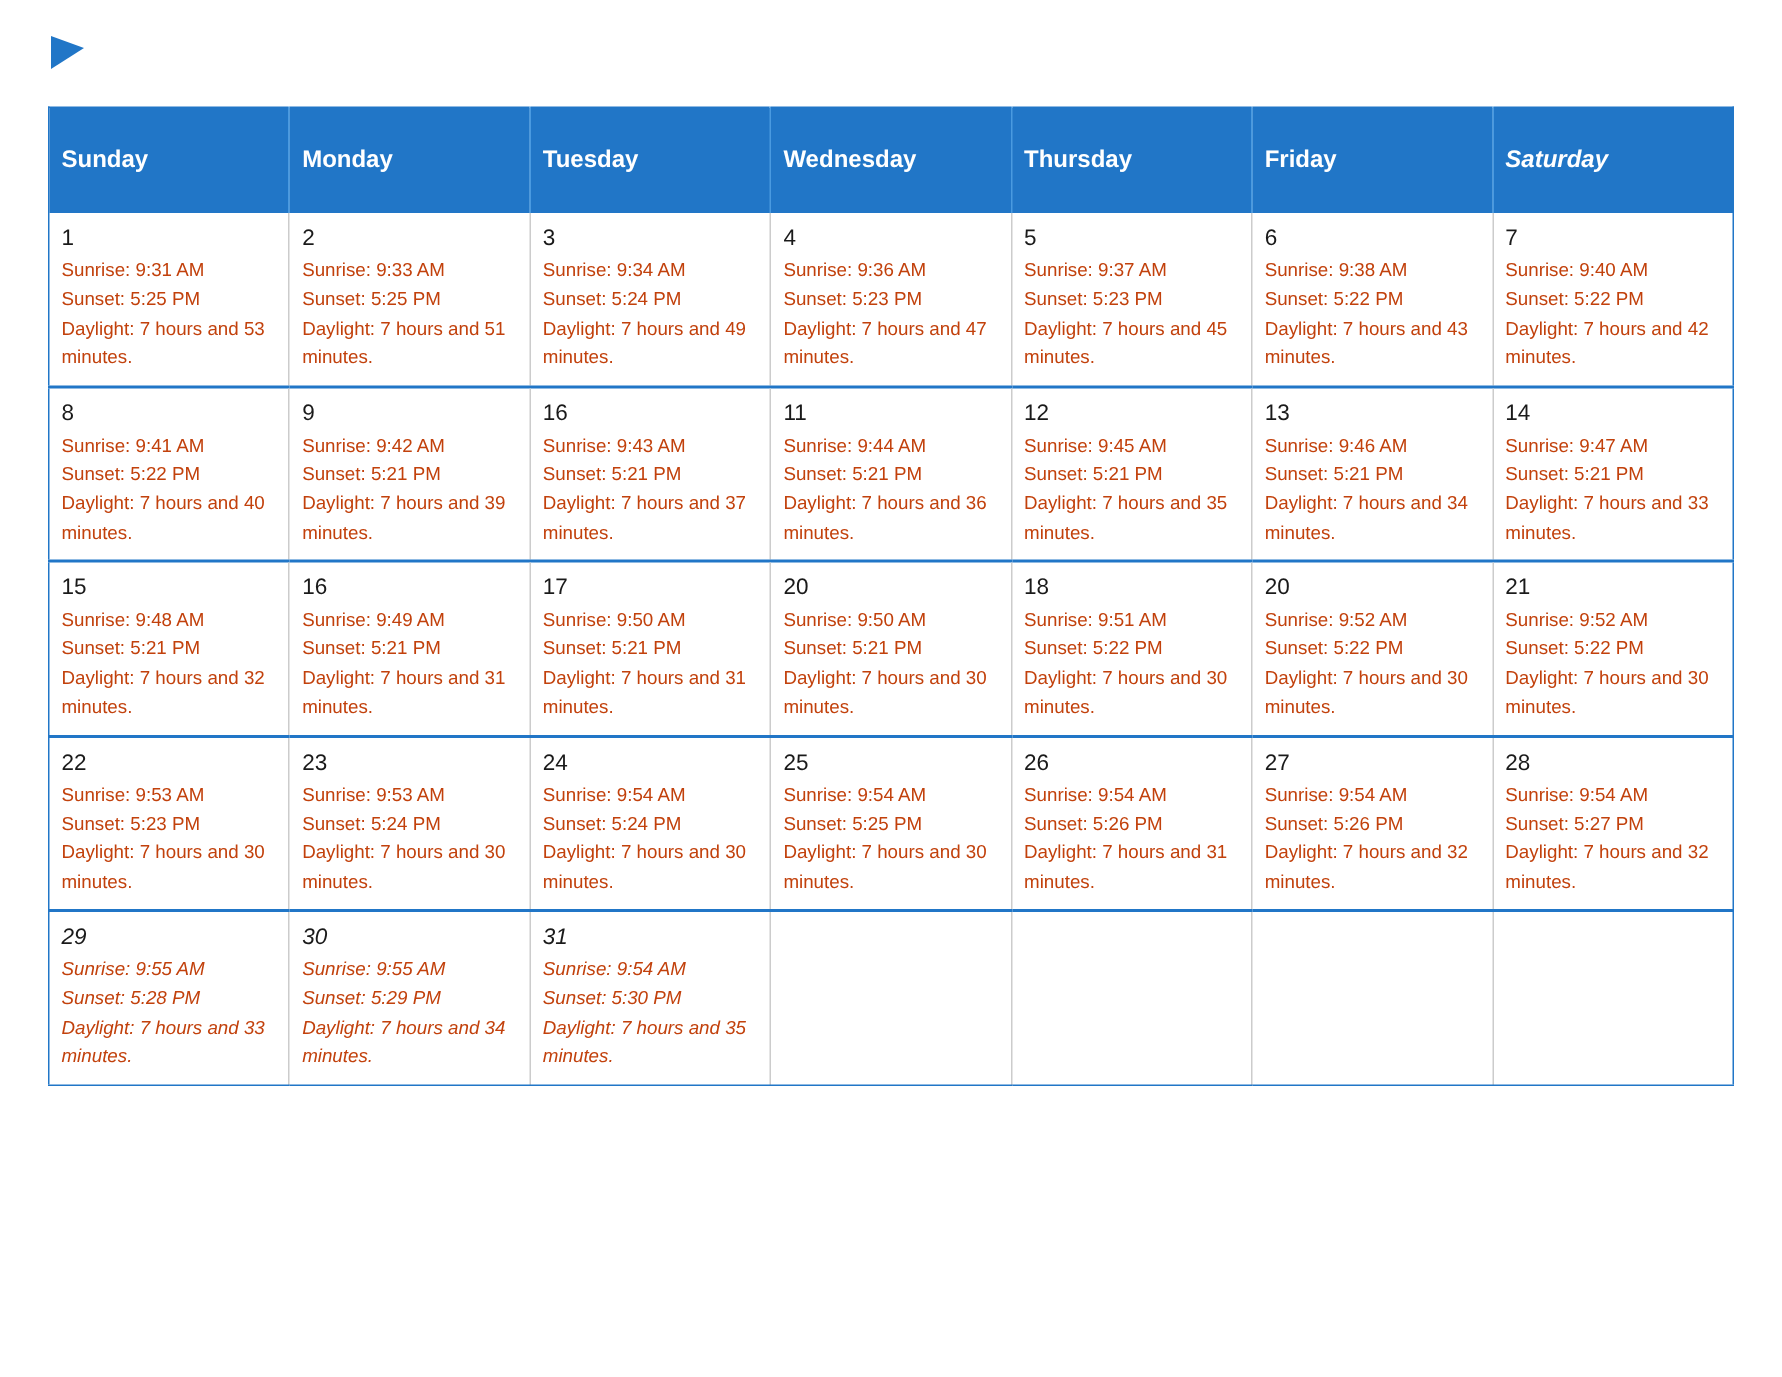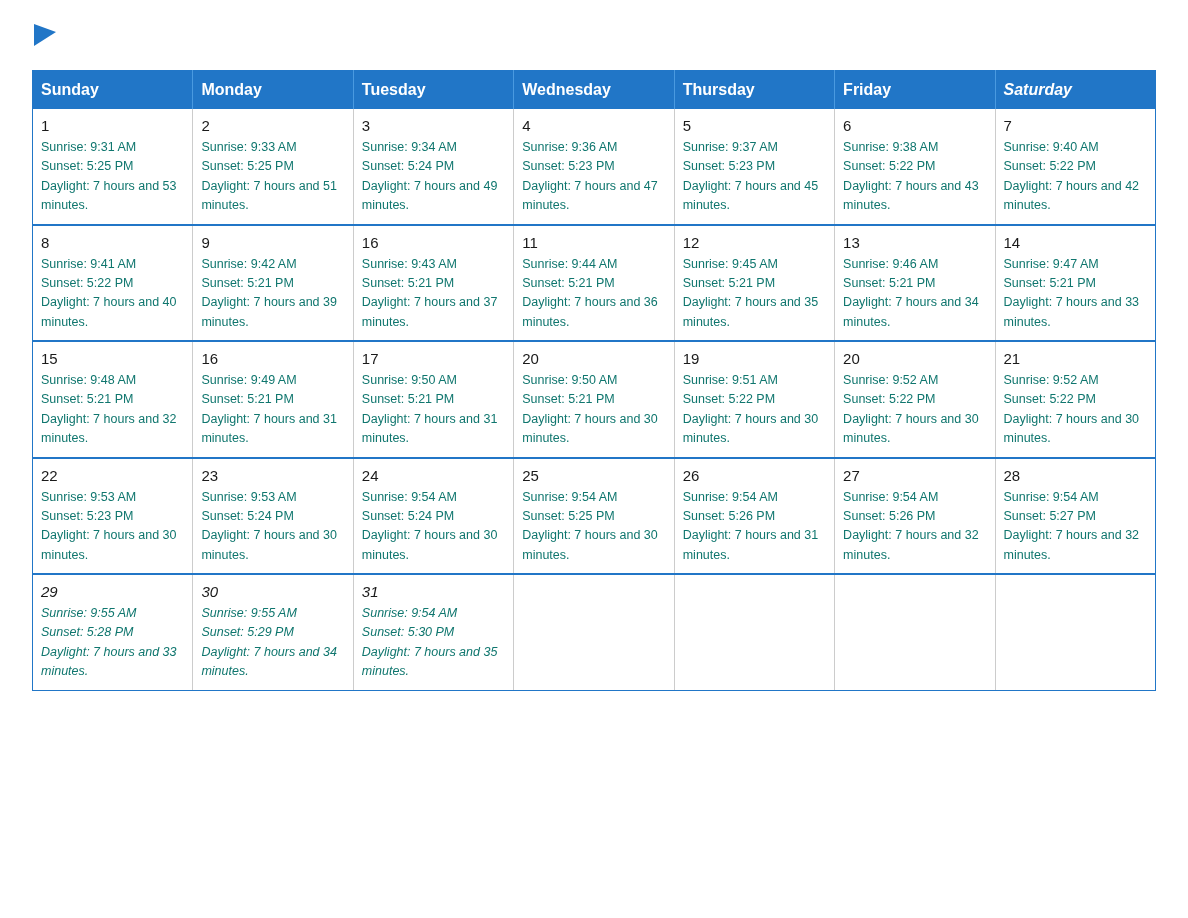--- a/index.html
+++ b/index.html
@@ -57,21 +57,21 @@
     .calendar-table {
       width: 100%;
       border-collapse: collapse;
       border: 1px solid #2176c7;
     }
     .calendar-table thead tr th {
       background-color: #2176c7;
       color: #fff;
       font-size: 16px;
       font-weight: bold;
-      padding: 10px 8px;
+      padding: 26px 8px;
       text-align: left;
       border-right: 1px solid #4a9ae0;
     }
     .calendar-table thead tr th:last-child {
       border-right: none;
       font-style: italic;
     }
     .calendar-table tbody tr td {
       vertical-align: top;
       padding: 8px 8px;
@@ -91,21 +91,21 @@
     }
     .day-number {
       font-size: 15px;
       font-weight: normal;
       color: #1a1a1a;
       margin-bottom: 4px;
       display: block;
     }
     .day-info {
       font-size: 12.5px;
-      color: #0f766e;
+      color: #c2410c;
       line-height: 1.55;
     }
     .empty-cell {
       background: #fff;
     }
   </style>
 </head>
 <body>
 
 <div class="header">
@@ -212,21 +212,21 @@
         </td>
         <td>
           <span class="day-number">17</span>
 <div class="day-info">Sunrise: 9:50 AM<br>Sunset: 5:21 PM<br>Daylight: 7 hours and 31 minutes.</div>
         </td>
         <td>
           <span class="day-number">20</span>
 <div class="day-info">Sunrise: 9:50 AM<br>Sunset: 5:21 PM<br>Daylight: 7 hours and 30 minutes.</div>
         </td>
         <td>
-          <span class="day-number">19</span>
+          <span class="day-number">18</span>
 <div class="day-info">Sunrise: 9:51 AM<br>Sunset: 5:22 PM<br>Daylight: 7 hours and 30 minutes.</div>
         </td>
         <td>
           <span class="day-number">20</span>
 <div class="day-info">Sunrise: 9:52 AM<br>Sunset: 5:22 PM<br>Daylight: 7 hours and 30 minutes.</div>
         </td>
         <td>
           <span class="day-number">21</span>
 <div class="day-info">Sunrise: 9:52 AM<br>Sunset: 5:22 PM<br>Daylight: 7 hours and 30 minutes.</div>
         </td>

